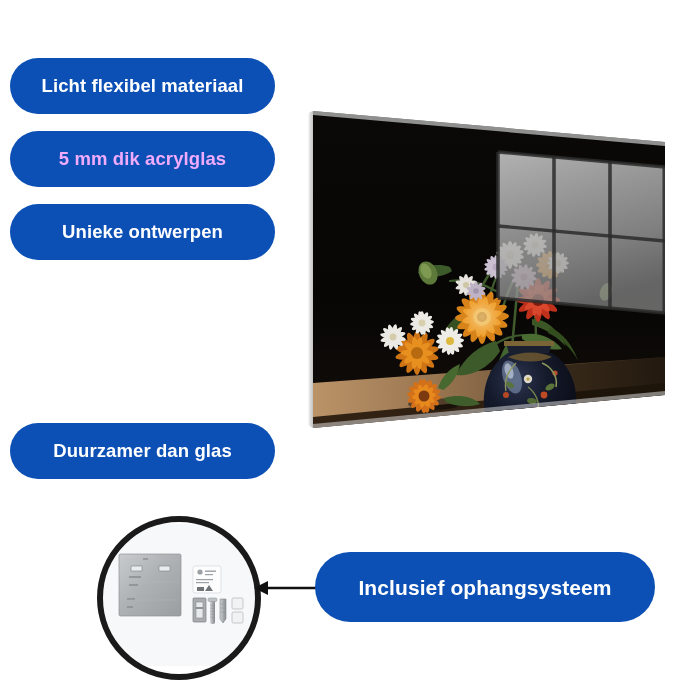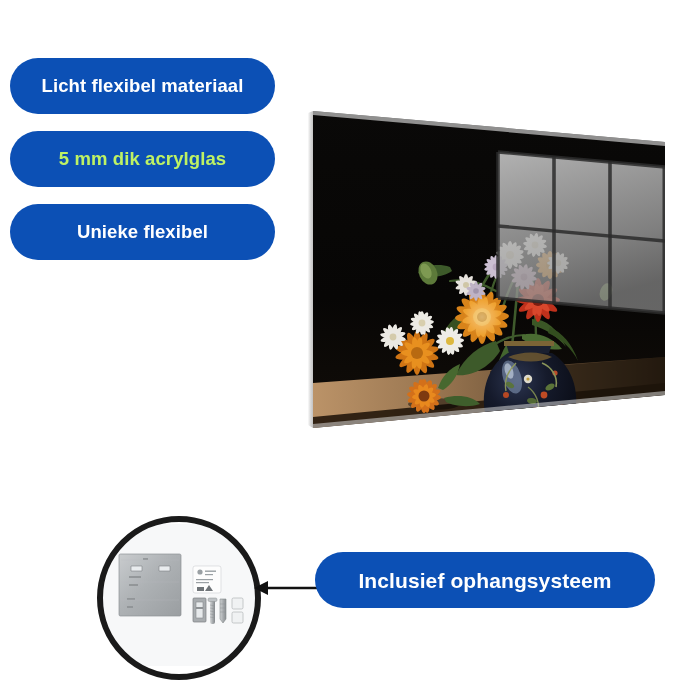--- a/index.html
+++ b/index.html
@@ -31,21 +31,21 @@
     font-size:18.5px;
   }
   #badge-0{top:58px;}
   #badge-1{top:131px;}
   #badge-2{top:204px;}
   #badge-3{top:277px;}
   #badge-4{top:350px;}
   #badge-5{top:423px;}
 
   #badge-hanging{
-    left:315px;top:552px;width:340px;height:56px;
+    left:315px;top:552px;width:340px;height:70px;
     font-size:21px;
   }
 
   
   #panel-wrap{
     position:absolute;left:300px;top:95px;width:380px;height:350px;
   }
   #panel-svg{display:block;width:380px;height:350px;overflow:visible;}
 
   
@@ -445,25 +445,28 @@
 
       <polygon points="13,16 365,47 365,51 13,20" fill="#ffffff" opacity="0.55"></polygon>
 
       <polygon points="13,329 365,296 365,300 13,333" fill="#e6e6e6" opacity="0.5"></polygon>
     </svg>
   </div>
 
   <div class="badge feature-badge" id="badge-0" style="background: rgb(12, 80, 181); color: rgb(255, 255, 255); text-align: right;">
     <span>Licht flexibel materiaal</span>
   </div>
-  <div class="badge feature-badge" id="badge-1" style="background: rgb(12, 80, 181); color: #bef264;">
+  <div class="badge feature-badge" id="badge-1" style="background: rgb(12, 80, 181); color: #f0abfc;">
     <span>5 mm dik acrylglas</span>
   </div>
   <div class="badge feature-badge" id="badge-2" style="background: rgb(12, 80, 181); color: rgb(255, 255, 255);">
-    <span>Unieke flexibel</span>
+    <span>Unieke ontwerpen</span>
+  </div>
+  <div class="badge feature-badge" id="badge-5" style="background: rgb(12, 80, 181); color: rgb(255, 255, 255);">
+    <span>Duurzamer dan glas</span>
   </div>
 
   <div id="kit">
     <svg id="kit-svg" viewBox="0 0 172 172" xmlns="http://www.w3.org/2000/svg">
       <defs>
         <clipPath id="circClip">
             <circle cx="86" cy="86" r="79"></circle>
           </clipPath>
         <linearGradient id="plateGrad" x1="0" y1="0" x2="1" y2="1">
           <stop offset="0%" stop-color="#c9ccce"></stop>

